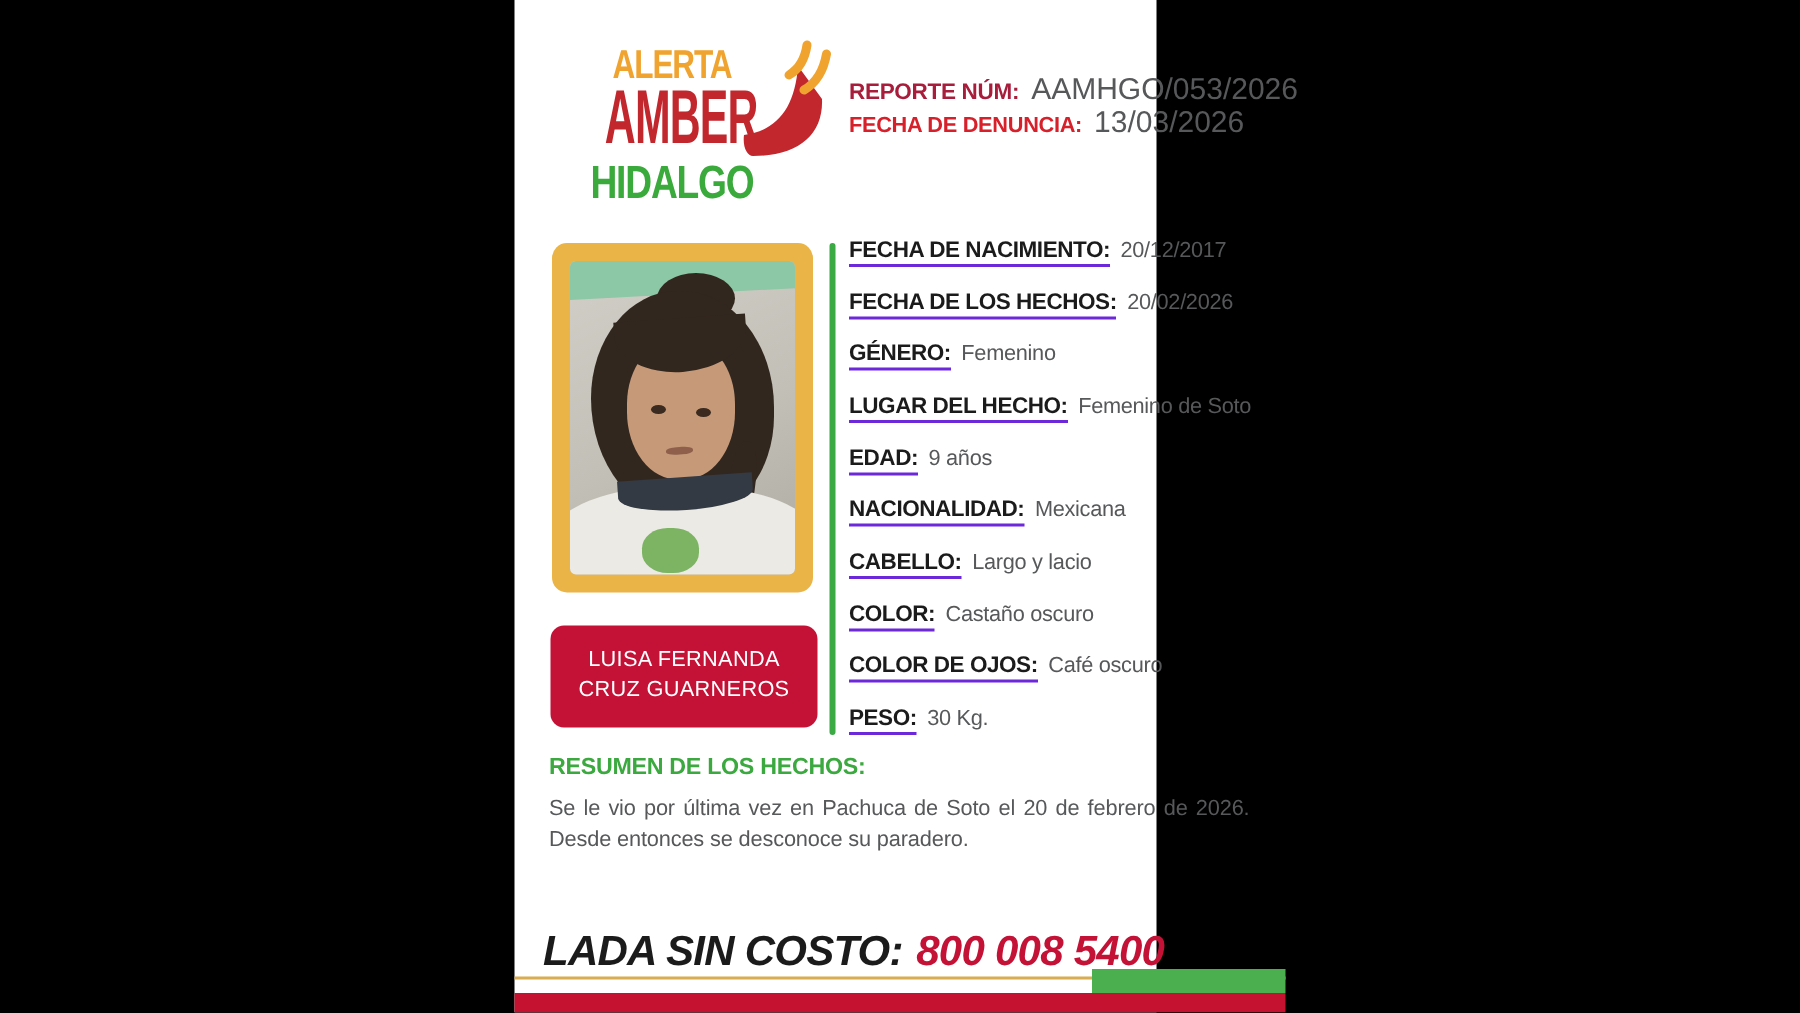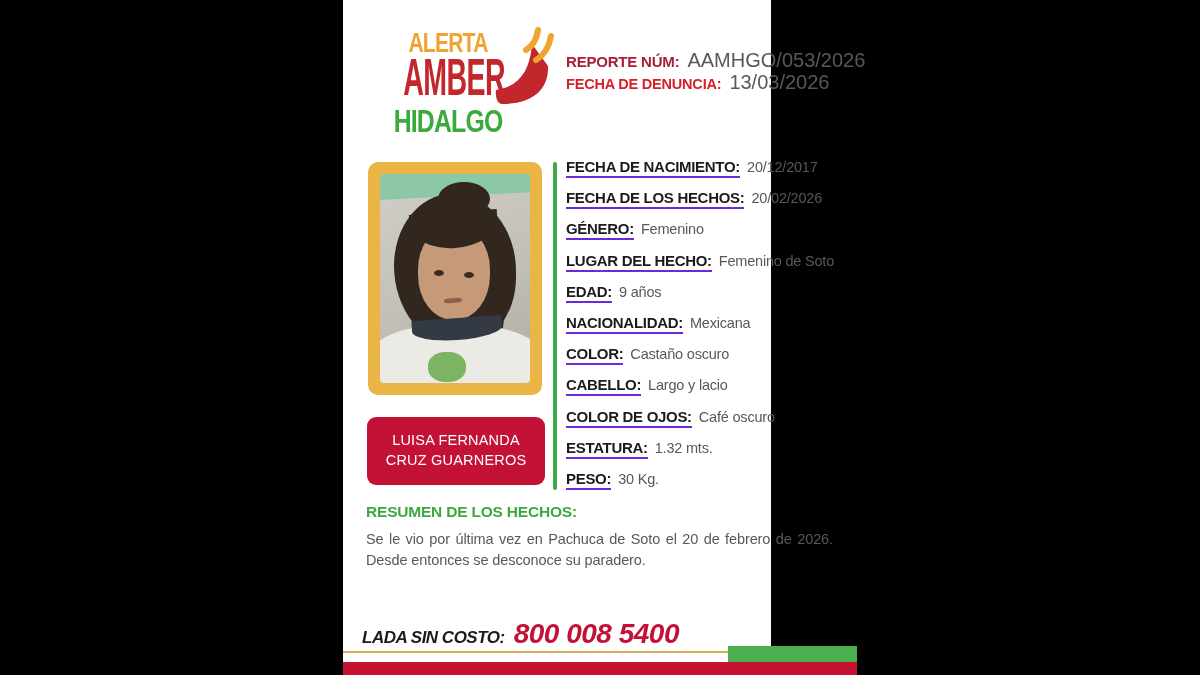--- a/index.html
+++ b/index.html
@@ -77,21 +77,21 @@
   
   .summary-heading { position:absolute; left:23px; top:503px; font-weight:bold;
                      font-size:15.5px; color:#3BA93F; letter-spacing:-.2px; }
   .summary-body { position:absolute; left:23px; top:529px; width:467px; font-size:14.5px;
                   color:#57585A; line-height:1.45; letter-spacing:-.1px; }
   .summary-body .just { text-align:justify; text-align-last:justify; }
 
   
   .phone-row { position:absolute; left:19px; top:618px; display:flex; align-items:baseline;
                white-space:nowrap; }
-  .phone-label { font-weight:bold; font-style:italic; font-size:17px; color:#1b1b1b;
+  .phone-label { font-weight:bold; font-style:italic; font-size:28px; color:#1b1b1b;
                  letter-spacing:-.5px; }
   .phone-number { font-weight:bold; font-style:italic; font-size:28px; color:#C41237;
                   margin-left:9px; letter-spacing:-.5px; }
   .gold-rule   { position:absolute; left:0; top:651px; width:514px; height:2px; background:#D8AC4F; }
   .green-block { position:absolute; left:385px; top:646px; width:129px; height:16px; background:#4BAE4F; }
   .red-stripe  { position:absolute; left:0; top:662px; width:514px; height:13px; background:#C41230; }
 </style>
 </head>
 <body>
 
@@ -155,30 +155,27 @@
       <div class="field-row">
         <span class="field-label">LUGAR DEL HECHO:</span><span class="field-value">Femenino de Soto</span>
       </div>
       <div class="field-row">
         <span class="field-label">EDAD:</span><span class="field-value">9 años</span>
       </div>
       <div class="field-row">
         <span class="field-label">NACIONALIDAD:</span><span class="field-value">Mexicana</span>
       </div>
       <div class="field-row">
+        <span class="field-label">CABELLO:</span><span class="field-value">Largo y lacio</span>
+      </div>
+      <div class="field-row">
         <span class="field-label">COLOR:</span><span class="field-value">Castaño oscuro</span>
       </div>
       <div class="field-row">
-        <span class="field-label">CABELLO:</span><span class="field-value">Largo y lacio</span>
-      </div>
-      <div class="field-row">
         <span class="field-label">COLOR DE OJOS:</span><span class="field-value">Café oscuro</span>
-      </div>
-      <div class="field-row">
-        <span class="field-label">ESTATURA:</span><span class="field-value">1.32 mts.</span>
       </div>
       <div class="field-row">
         <span class="field-label">PESO:</span><span class="field-value">30 Kg.</span>
       </div>
     </div>
 
     <div class="summary-heading">RESUMEN DE LOS HECHOS:</div>
     <div class="summary-body">
       <div class="just">Se le vio por última vez en Pachuca de Soto el 20 de febrero de 2026.</div>
       <div>Desde entonces se desconoce su paradero.</div>

